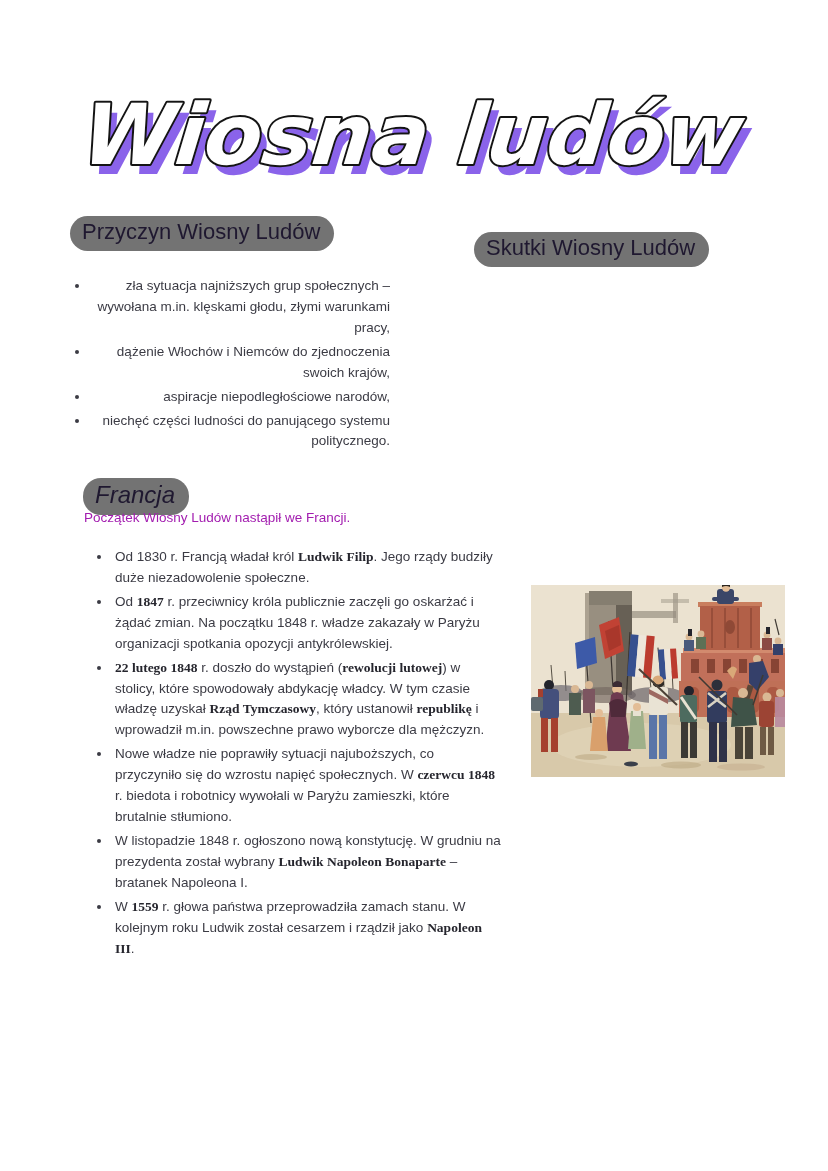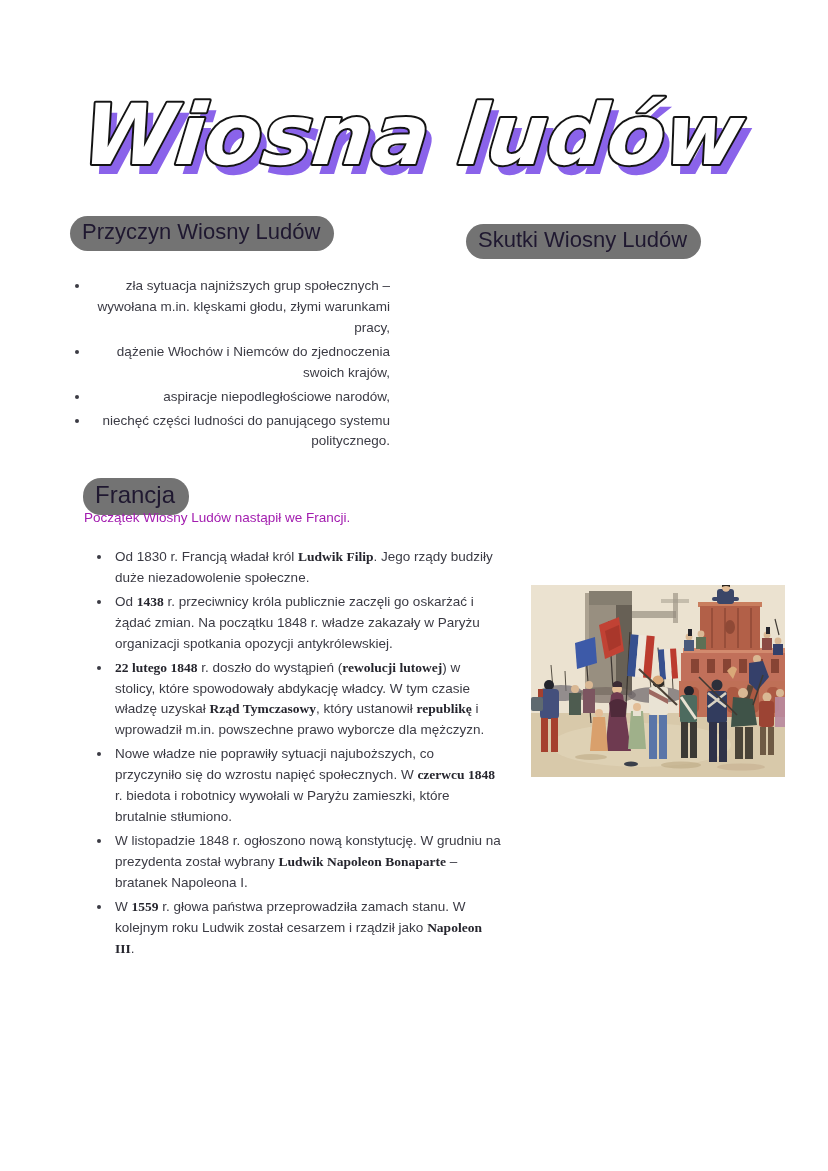--- a/index.html
+++ b/index.html
@@ -19,21 +19,21 @@
     font-family:"DejaVu Sans",cursive;font-style:italic;font-weight:bold;
     fill:#ffffff;stroke:#141414;stroke-width:4px;paint-order:stroke;
     stroke-linejoin:round;
   }
   
   .pill{
     display:inline-block;background:#737373;border-radius:18px;
     padding:3px 14px 6px 12px;color:#1f1830;font-weight:400;
   }
   .h-med{font-size:22px;}
-  .h-big{font-size:24px;}
+  .h-big{font-size:24px;font-style:italic;}
   
   ul.blist{
     list-style:disc;margin:0;padding-left:20px;color:#3b3b44;
     font-size:13.5px;line-height:1.55;
   }
   ul.blist li{margin-bottom:3px;padding-left:3px;}
   ul.blist b{color:#26262e;font-weight:700;font-family:Liberation Serif, serif;}
   
   .section-causes{position:absolute;left:70px;top:216px;width:340px;}
   .section-causes ul{margin-top:25px;width:300px;text-align:right;}
@@ -60,30 +60,30 @@
   <h2 class="pill h-med" style="margin:0">Przyczyn Wiosny Ludów</h2>
   <ul class="blist">
       <li>zła sytuacja najniższych grup społecznych – wywołana m.in. klęskami głodu, złymi warunkami pracy,</li>
       <li>dążenie Włochów i Niemców do zjednoczenia swoich krajów,</li>
       <li>aspiracje niepodległościowe narodów,</li>
       <li>niechęć części ludności do panującego systemu politycznego.</li>
     </ul>
 </section>
 
 <section class="section-effects">
-  <h2 class="pill h-med" style="margin:8px">Skutki Wiosny Ludów</h2>
+  <h2 class="pill h-med" style="margin:16px">Skutki Wiosny Ludów</h2>
 </section>
 
 <div class="section-france-head">
   <h2 class="pill h-big" style="margin:0">Francja</h2>
 </div>
 <p class="france-intro" style="margin:0">Początek Wiosny Ludów nastąpił we Francji.</p>
 <ul class="blist france-list">
     <li><span>Od 1830 r. Francją władał król </span><b>Ludwik Filip</b><span>. Jego rządy budziły duże niezadowolenie społeczne.</span></li>
-    <li><span>Od </span><b>1438</b><span> r. przeciwnicy króla publicznie zaczęli go oskarżać i żądać zmian. Na początku 1848 r. władze zakazały w Paryżu organizacji spotkania opozycji antykrólewskiej.</span></li>
+    <li><span>Od </span><b>1847</b><span> r. przeciwnicy króla publicznie zaczęli go oskarżać i żądać zmian. Na początku 1848 r. władze zakazały w Paryżu organizacji spotkania opozycji antykrólewskiej.</span></li>
     <li><b>22 lutego 1848</b><span> r. doszło do wystąpień (</span><b>rewolucji lutowej</b><span>) w stolicy, które spowodowały abdykację władcy. W tym czasie władzę uzyskał </span><b>Rząd Tymczasowy</b><span>, który ustanowił </span><b>republikę</b><span> i wprowadził m.in. powszechne prawo wyborcze dla mężczyzn.</span></li>
     <li><span>Nowe władze nie poprawiły sytuacji najuboższych, co przyczyniło się do wzrostu napięć społecznych. W </span><b>czerwcu 1848</b><span> r. biedota i robotnicy wywołali w Paryżu zamieszki, które brutalnie stłumiono.</span></li>
     <li><span>W listopadzie 1848 r. ogłoszono nową konstytucję. W grudniu na prezydenta został wybrany </span><b>Ludwik Napoleon Bonaparte</b><span> – bratanek Napoleona I.</span></li>
     <li><span>W </span><b>1559</b><span> r. głowa państwa przeprowadziła zamach stanu. W kolejnym roku Ludwik został cesarzem i rządził jako </span><b>Napoleon III</b><span>.</span></li>
   </ul>
 
 <div class="painting">
   <svg width="254" height="192" viewBox="0 0 254 192">
 
     <rect width="254" height="192" fill="#ebe2d0"></rect>

